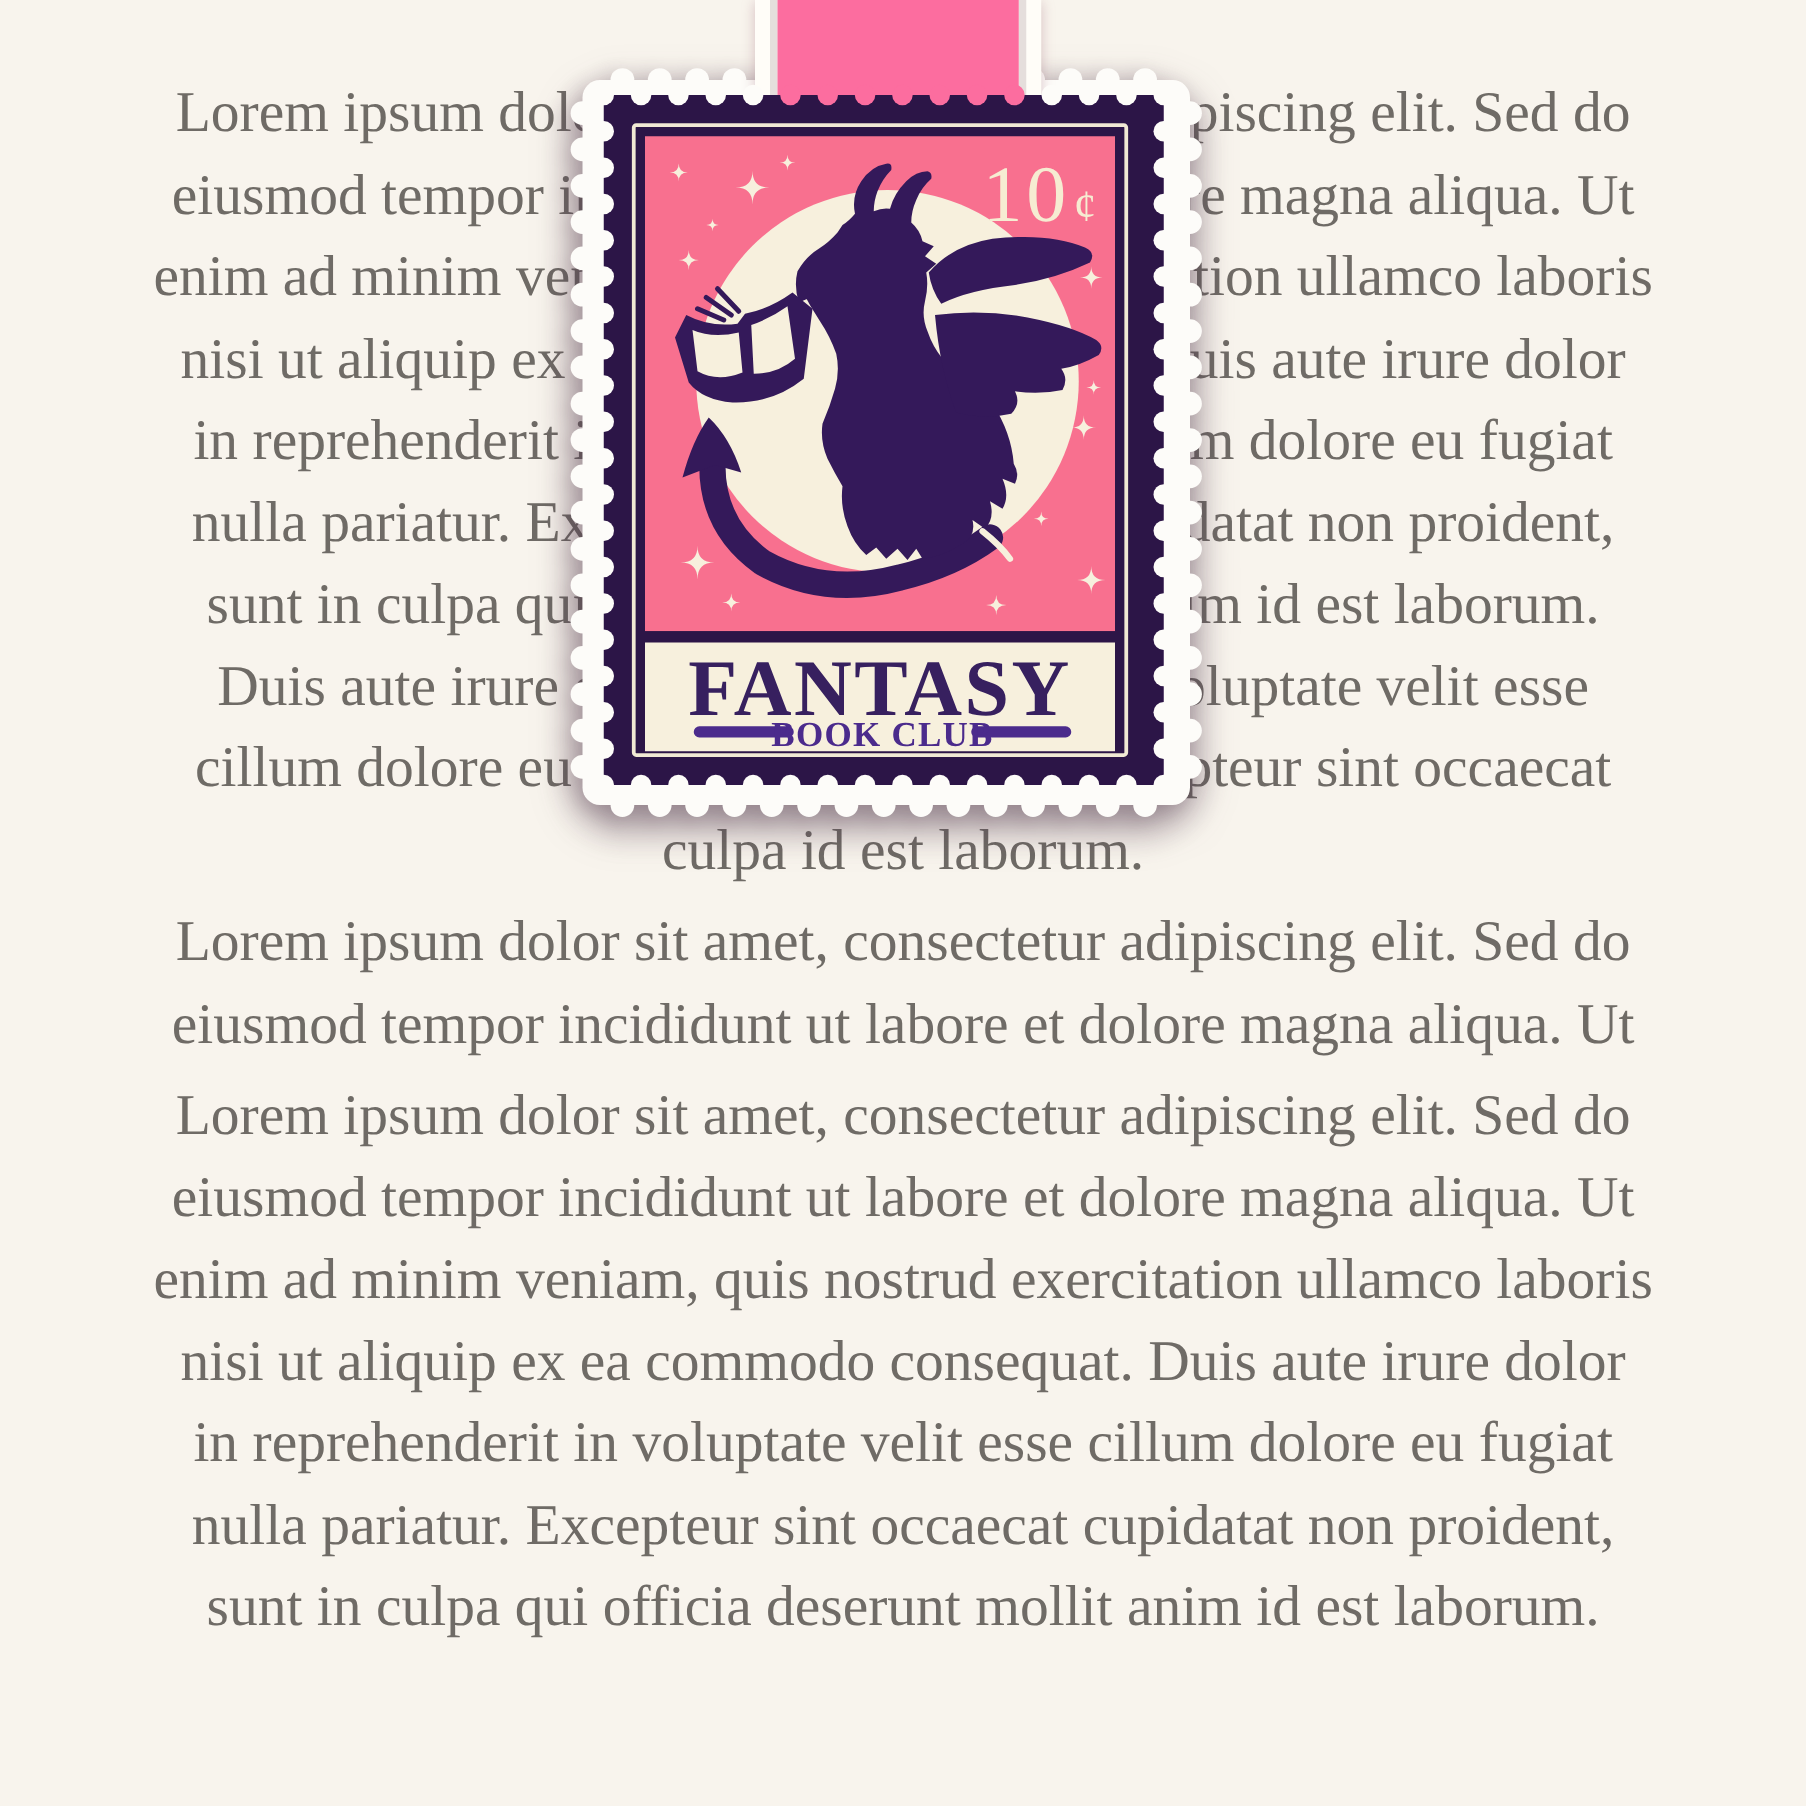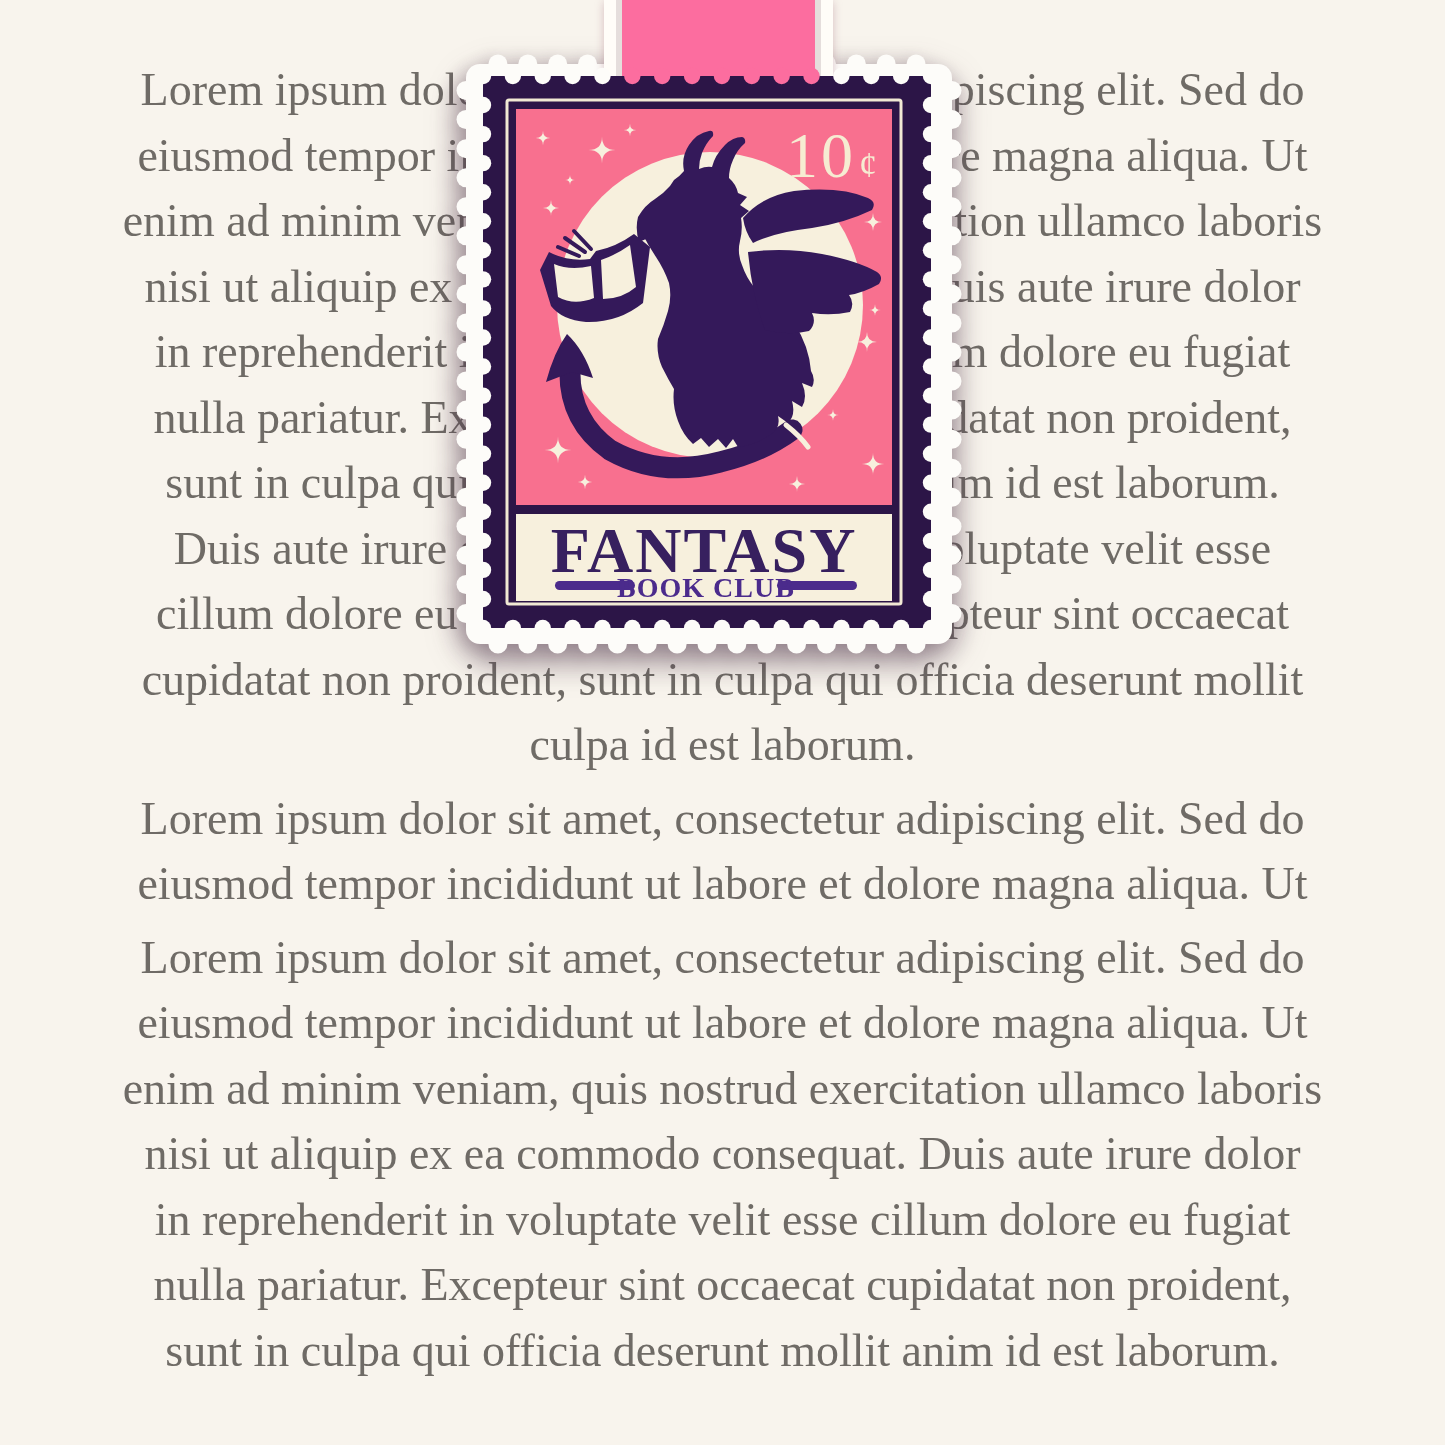--- a/index.html
+++ b/index.html
@@ -39,21 +39,20 @@
     <div class="para">
       <div class="ln">Lorem ipsum dolor sit amet, consectetur adipiscing elit. Sed do</div>
       <div class="ln">eiusmod tempor incididunt ut labore et dolore magna aliqua. Ut</div>
       <div class="ln">enim ad minim veniam, quis nostrud exercitation ullamco laboris</div>
       <div class="ln">nisi ut aliquip ex ea commodo consequat. Duis aute irure dolor</div>
       <div class="ln">in reprehenderit in voluptate velit esse cillum dolore eu fugiat</div>
       <div class="ln">nulla pariatur. Excepteur sint occaecat cupidatat non proident,</div>
       <div class="ln">sunt in culpa qui officia deserunt mollit anim id est laborum.</div>
       <div class="ln">Duis aute irure dolor in reprehenderit in voluptate velit esse</div>
       <div class="ln">cillum dolore eu fugiat nulla pariatur. Excepteur sint occaecat</div>
-      <div class="ln">cupidatat non proident, sunt in culpa qui officia deserunt mollit</div>
       <div class="ln">culpa id est laborum.</div>
     </div>
     <div class="para">
       <div class="ln">Lorem ipsum dolor sit amet, consectetur adipiscing elit. Sed do</div>
       <div class="ln">eiusmod tempor incididunt ut labore et dolore magna aliqua. Ut</div>
     </div>
     <div class="para">
       <div class="ln">Lorem ipsum dolor sit amet, consectetur adipiscing elit. Sed do</div>
       <div class="ln">eiusmod tempor incididunt ut labore et dolore magna aliqua. Ut</div>
       <div class="ln">enim ad minim veniam, quis nostrud exercitation ullamco laboris</div>

